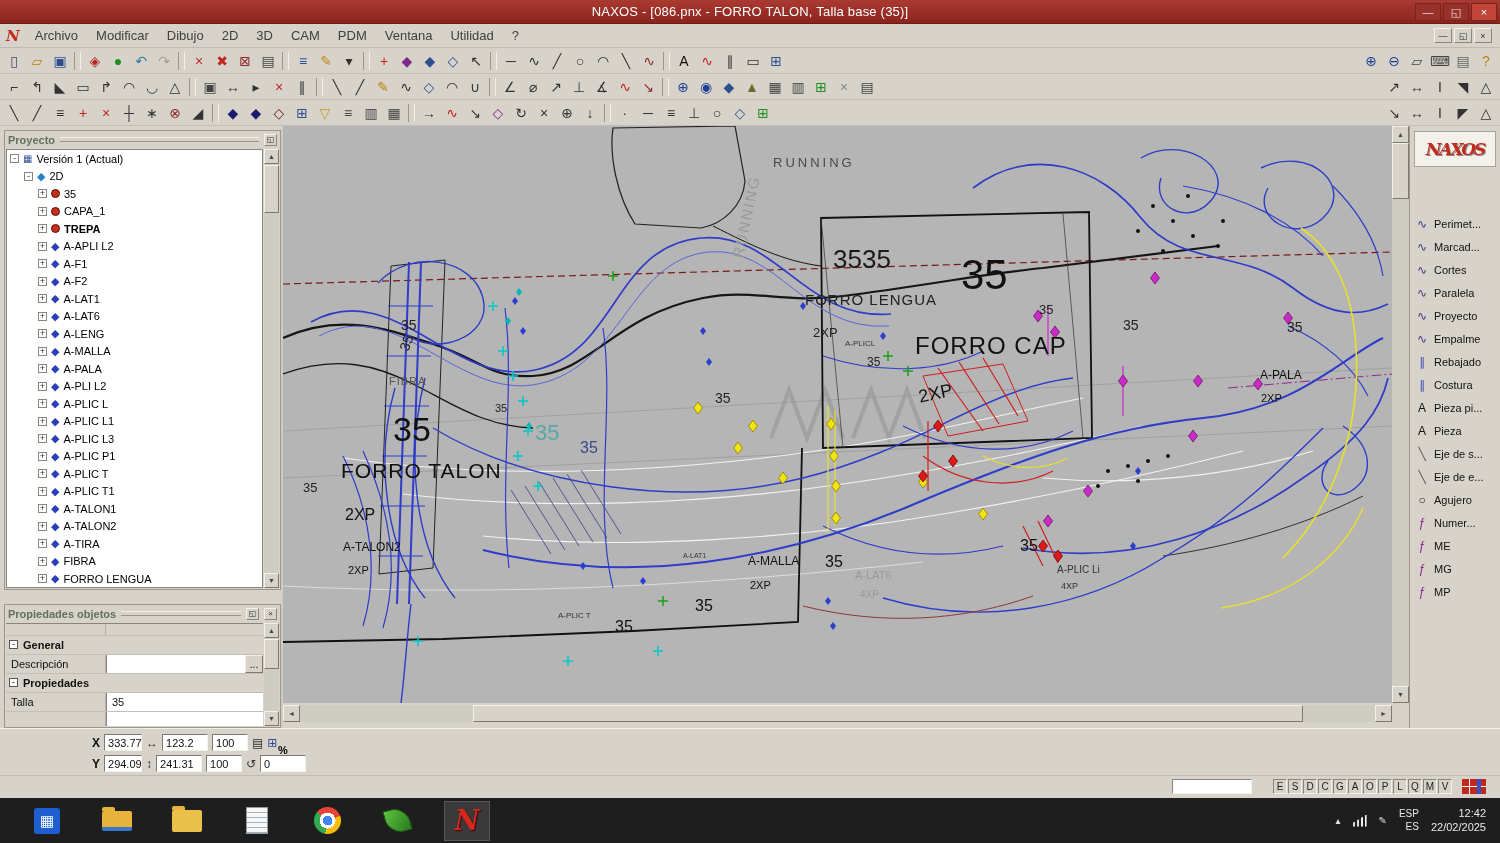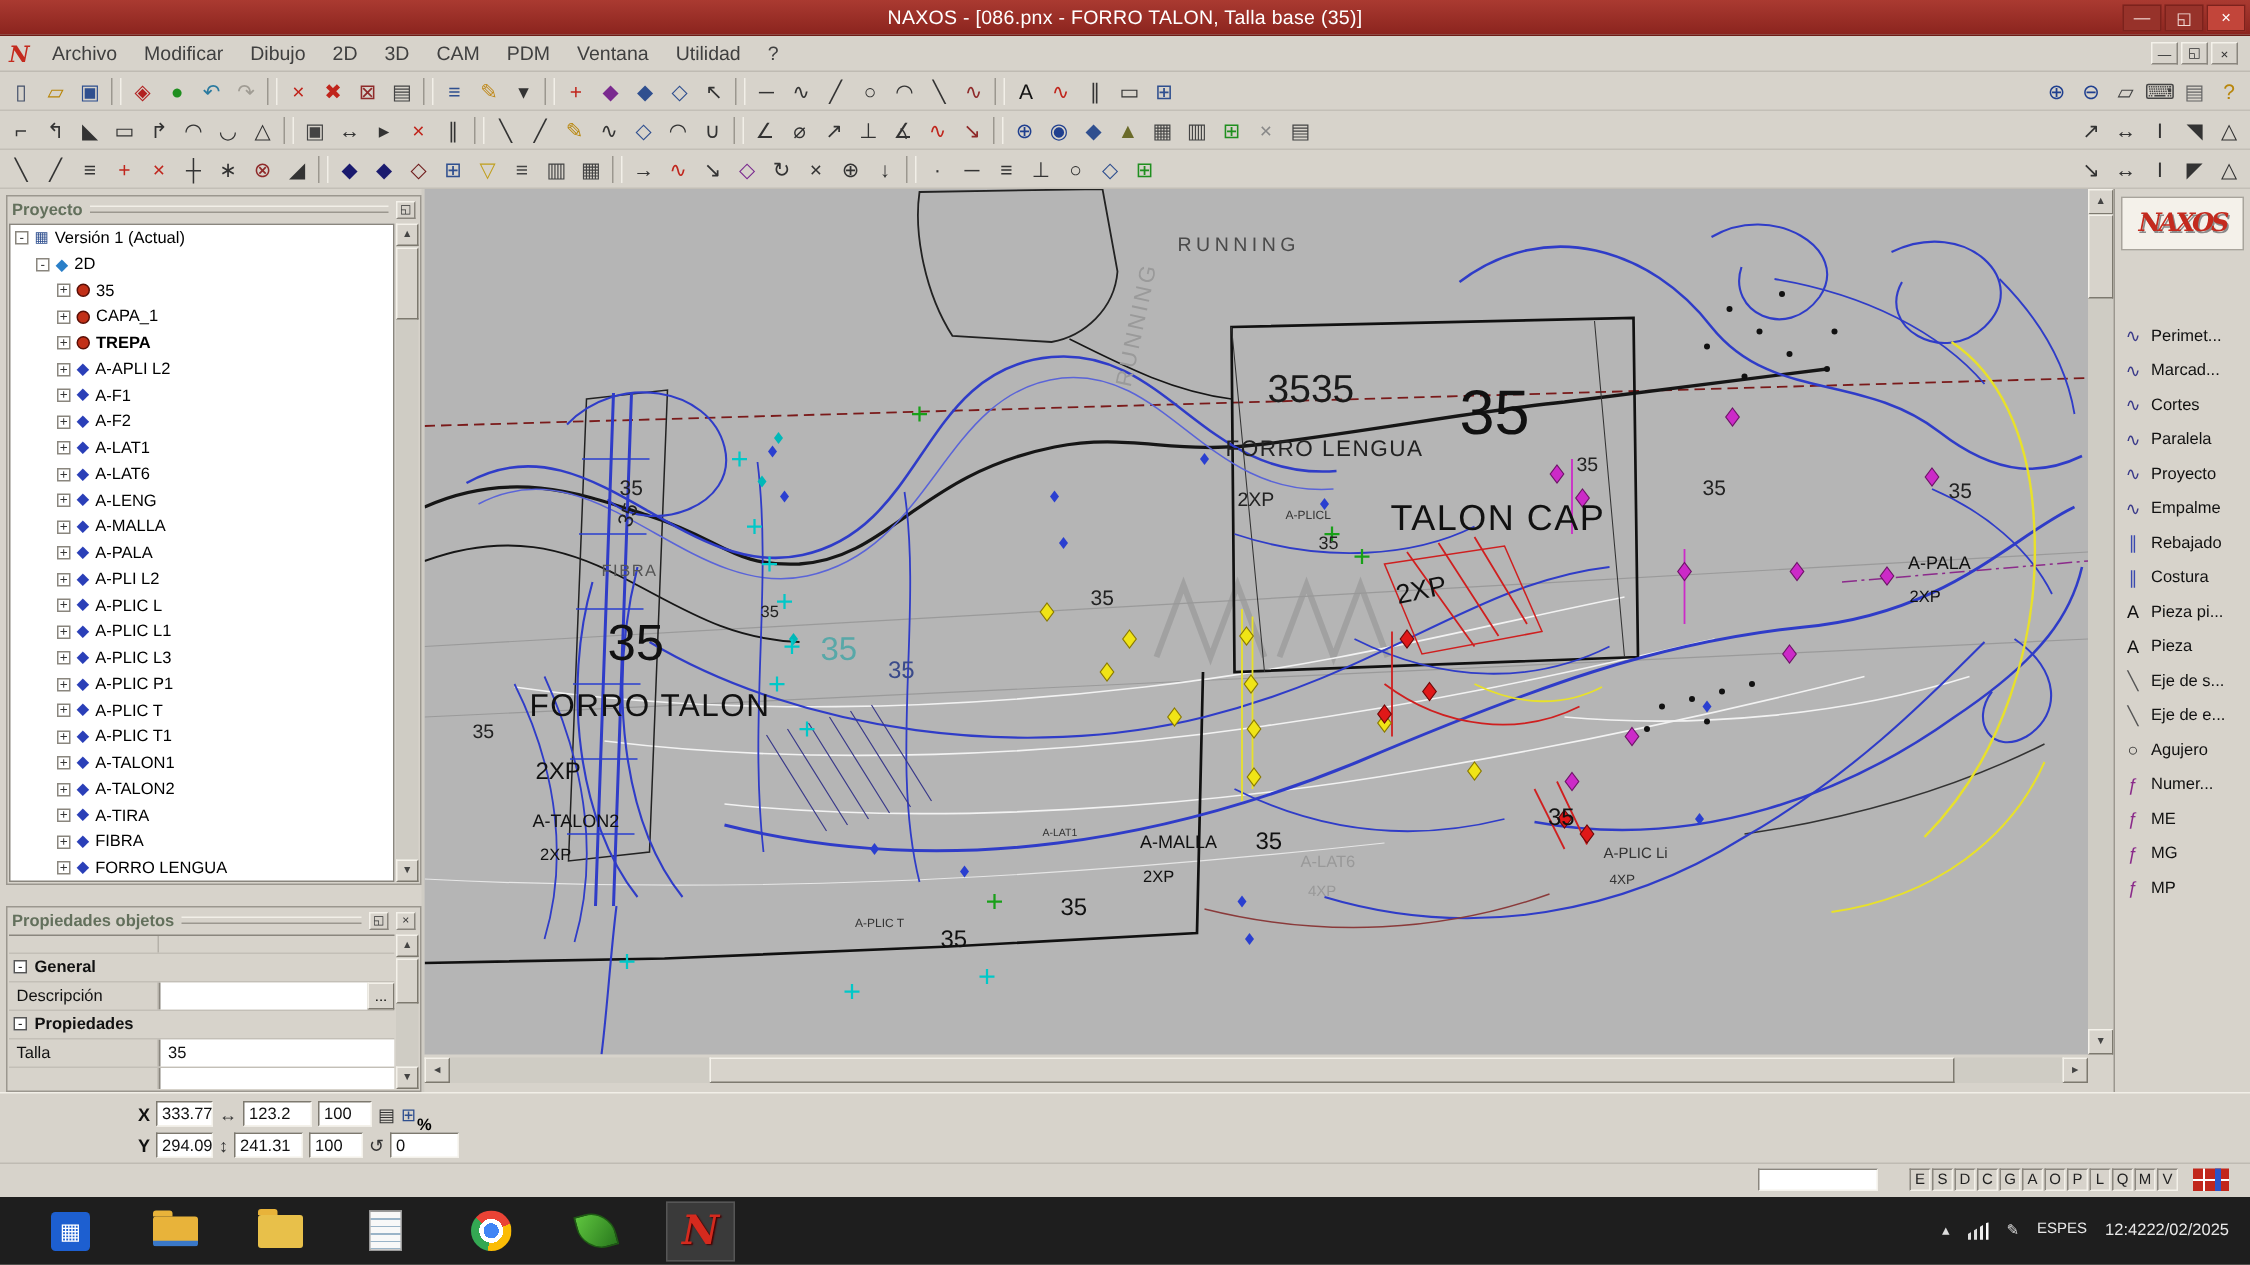--- a/index.html
+++ b/index.html
@@ -55,21 +55,21 @@
 .prow.split{height:12px}
 .gbox{width:9px;height:9px;border:1px solid #555;font-size:9px;line-height:7px;text-align:center;margin:4px 3px;flex:none;background:#fff;color:#111}
 .gname{padding:3px 2px;font-weight:bold;color:#111}
 .plabel{width:100px;padding:3px 5px;border-right:1px solid #b5b1a9;color:#111;flex:none}
 .pvalue{flex:1;background:#fff;padding:3px 5px;border-left:1px solid #8a867e;color:#111}
 .dots-btn{width:18px;flex:none;display:flex;align-items:center;justify-content:center;background:#d7d3cb;border:1px solid;border-color:#f4f1ea #7d796f #7d796f #f4f1ea;font-size:10px}
 
 .canvas-wrap{position:absolute;left:283px;top:0;width:1126px;height:602px;background:#d7d3cb}
 .canvas{position:absolute;left:0;top:0;width:1109px;height:577px;background:#b5b5b5;overflow:hidden;cursor:crosshair}
 .canvas svg{position:absolute;left:0;top:0}
-#canvas-labels{position:absolute;left:12px;top:0;width:100%;height:100%;pointer-events:none}
+#canvas-labels{position:absolute;left:0;top:0;width:100%;height:100%;pointer-events:none}
 .clabel{position:absolute;white-space:nowrap;transform-origin:left top;line-height:1}
 .canvas-vscroll{position:absolute;right:0;top:0;width:17px;height:577px;background:#cfccc4}
 .canvas-vscroll .sbtn{width:17px;height:17px}
 .canvas-vscroll .sthumb{width:17px;top:17px;height:56px}
 .canvas-hscroll{position:absolute;left:0;top:579px;width:1109px;height:17px;background:#cfccc4}
 .canvas-hscroll .sbtn{position:absolute;top:0;width:17px;height:17px}
 .canvas-hscroll .sthumb{position:absolute;top:0;height:17px;width:830px;left:190px}
 .corner{position:absolute;right:0;top:579px;width:17px;height:17px;background:#d7d3cb}
 
 .right-panel{position:absolute;left:1409px;top:0;width:91px;height:602px;background:#d7d3cb;border-left:1px solid #9b978f}
@@ -100,21 +100,21 @@
 .ticon-explorer{width:30px;height:20px;background:#e8b33a;border-radius:2px;position:relative;border-bottom:4px solid #3a78c8}
 .ticon-explorer::before,.ticon-folder::before{content:"";position:absolute;left:0;top:-4px;width:13px;height:4px;background:inherit;border-radius:2px 2px 0 0;background:#e8b33a}
 .ticon-folder{width:30px;height:22px;background:#e8c04a;border-radius:2px;position:relative}
 .ticon-notepad{width:22px;height:27px;background:#f8f8f8;border:1px solid #9a9a9a;background-image:repeating-linear-gradient(transparent 0 4px,#9ab4c8 4px 5px)}
 .ticon-chrome{width:27px;height:27px;border-radius:50%;background:radial-gradient(circle at center,#4285f4 0 5px,#fff 5px 8px,transparent 8px),conic-gradient(from -50deg,#ea4335 0 120deg,#fbbc05 120deg 240deg,#34a853 240deg 360deg)}
 .ticon-leaf{width:25px;height:25px;background:linear-gradient(135deg,#5ec43e,#2a7a1e);border-radius:0 70% 0 70%;transform:rotate(-15deg);border:1px solid #1e5a14}
 .ticon-naxos{font-family:"DejaVu Serif",serif;font-style:italic;font-weight:bold;font-size:27px;color:#d42a1e;text-shadow:1px 1px 1px #4a0000;line-height:1}
 .tray{margin-left:auto;display:flex;align-items:center;gap:12px;padding-right:14px;color:#e8e8e8}
 .tray-glyph{font-size:10px;color:#ddd}
 .net-bars{width:14px;height:12px;background:linear-gradient(90deg,#ddd 0 2px,transparent 2px 4px,#ddd 4px 6px,transparent 6px 8px,#eee 8px 10px,transparent 10px 12px,#fff 12px 14px);clip-path:polygon(0 70%,100% 0,100% 100%,0 100%)}
-.lang-block,.time-block{display:flex;flex-direction:row;align-items:flex-start;line-height:1.25}
+.lang-block,.time-block{display:flex;flex-direction:column;align-items:flex-end;line-height:1.25}
 .lang-block span{font-size:10px}
 .time-block span{font-size:11px}
 </style>
 </head>
 <body>
 
 <div class="screen">
 
   <div class="titlebar">
     <span class="title-text">NAXOS - [086.pnx - FORRO TALON, Talla base (35)]</span>
@@ -618,21 +618,21 @@
         </svg>
         <div id="canvas-labels">
             <span class="clabel" style="left: 490px; top: 30px; font-size: 13px; color: rgb(74, 74, 74); letter-spacing: 3px;">RUNNING</span>
             <span class="clabel" style="left: 447px; top: 130px; font-size: 15px; color: rgb(154, 154, 154); transform: rotate(-78deg); letter-spacing: 2px;">RUNNING</span>
             <span class="clabel" style="left: 550px; top: 120px; font-size: 26px; color: rgb(26, 26, 26);">3535</span>
             <span class="clabel" style="left: 678px; top: 128px; font-size: 42px; color: rgb(17, 17, 17);">35</span>
             <span class="clabel" style="left: 522px; top: 166px; font-size: 15px; color: rgb(34, 34, 34); letter-spacing: 1px;">FORRO LENGUA</span>
             <span class="clabel" style="left: 530px; top: 200px; font-size: 13px; color: rgb(34, 34, 34);">2XP</span>
             <span class="clabel" style="left: 562px; top: 214px; font-size: 8px; color: rgb(51, 51, 51);">A-PLICL</span>
             <span class="clabel" style="left: 584px; top: 230px; font-size: 12px; color: rgb(34, 34, 34);">35</span>
-            <span class="clabel" style="left: 632px; top: 208px; font-size: 24px; color: rgb(17, 17, 17); letter-spacing: 1px;">TALON CAP</span>
+            <span class="clabel" style="left: 632px; top: 208px; font-size: 24px; color: rgb(17, 17, 17); letter-spacing: 1px;">FORRO CAP</span>
             <span class="clabel" style="left: 634px; top: 262px; font-size: 18px; color: rgb(17, 17, 17); transform: rotate(-12deg);">2XP</span>
             <span class="clabel" style="left: 118px; top: 192px; font-size: 14px; color: rgb(34, 34, 34);">35</span>
             <span class="clabel" style="left: 114px; top: 222px; font-size: 14px; color: rgb(34, 34, 34); transform: rotate(-70deg);">35</span>
             <span class="clabel" style="left: 106px; top: 250px; font-size: 11px; color: rgb(85, 85, 85); letter-spacing: 1px;">FIBRA</span>
             <span class="clabel" style="left: 212px; top: 277px; font-size: 11px; color: rgb(34, 34, 34);">35</span>
             <span class="clabel" style="left: 432px; top: 265px; font-size: 14px; color: rgb(34, 34, 34);">35</span>
             <span class="clabel" style="left: 110px; top: 286px; font-size: 34px; color: rgb(17, 17, 17);">35</span>
             <span class="clabel" style="left: 252px; top: 296px; font-size: 22px; color: rgb(88, 168, 168);">35</span>
             <span class="clabel" style="left: 297px; top: 314px; font-size: 16px; color: rgb(58, 74, 138);">35</span>
             <span class="clabel" style="left: 58px; top: 334px; font-size: 21px; color: rgb(17, 17, 17); letter-spacing: 1px;">FORRO TALON</span>

